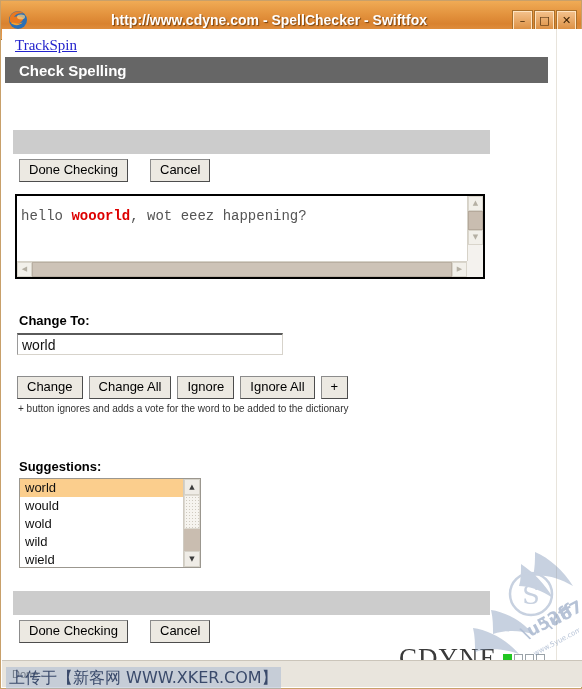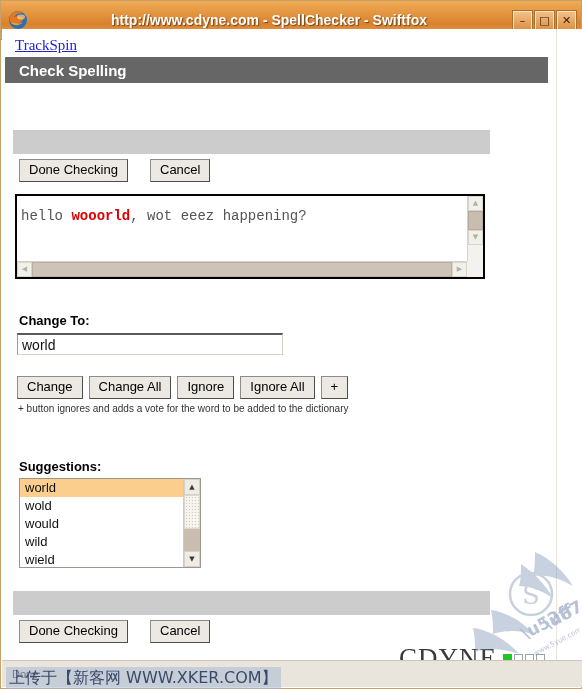--- a/index.html
+++ b/index.html
@@ -375,22 +375,22 @@
         <button class="btn">Ignore All</button>
         <button class="btn">+</button>
       </div>
 
       <div class="hint">+ button ignores and adds a vote for the word to be added to the dictionary</div>
 
       <div class="lbl-sugg">Suggestions:</div>
       <div class="listbox">
         <div class="lb-items">
           <div class="lb-item sel">world</div>
+          <div class="lb-item">would</div>
           <div class="lb-item">wold</div>
-          <div class="lb-item">would</div>
           <div class="lb-item">wild</div>
           <div class="lb-item">wield</div>
         </div>
         <div class="lb-sb">
           <div class="lb-arrow">▲</div>
           <div class="lb-thumb"></div>
           <div class="lb-track"></div>
           <div class="lb-arrow">▼</div>
         </div>
       </div>

